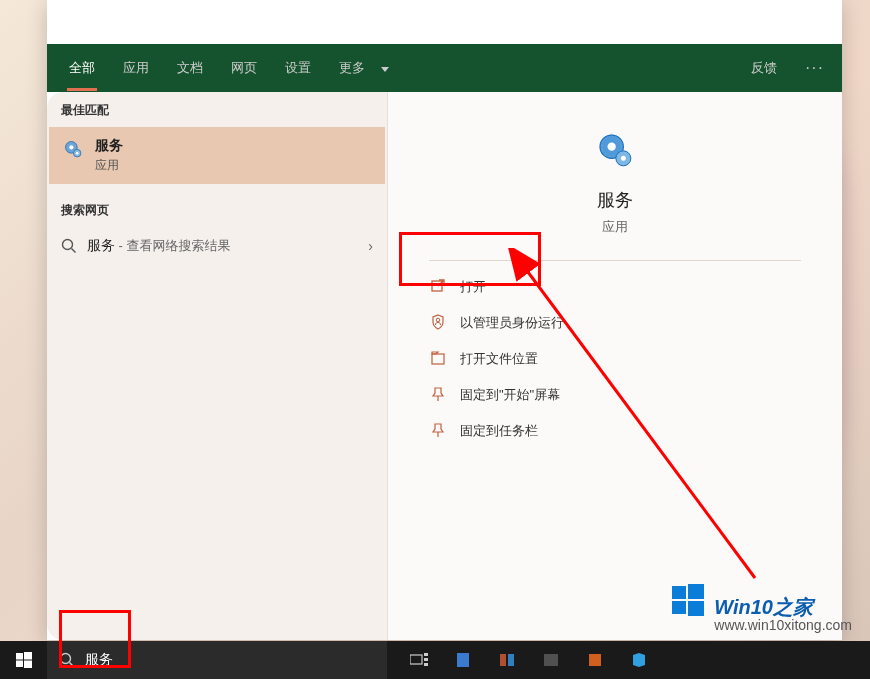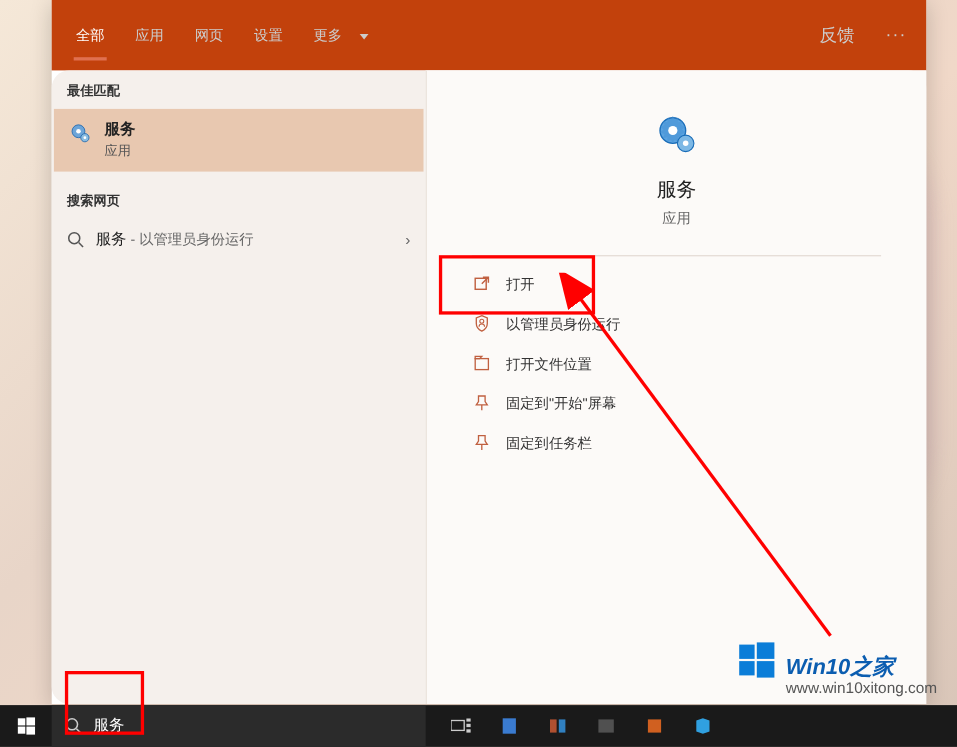--- a/index.html
+++ b/index.html
@@ -3,28 +3,28 @@
   <meta charset="utf-8">
   <style>
     * { margin: 0; padding: 0; box-sizing: border-box; font-family: "Microsoft YaHei", "Segoe UI", sans-serif; }
     body { width: 870px; height: 679px; overflow: hidden; position: relative; background: #f0e8e0; }
     
     .desktop-bg { position: absolute; inset: 0; background: linear-gradient(135deg, #f5e8d8 0%, #e8d5c8 35%, #f0d8c8 60%, #d8c5b8 100%); }
     .desktop-bg::before { content: ""; position: absolute; top: 100px; right: 20px; width: 200px; height: 400px; background: linear-gradient(90deg, rgba(255,200,150,0.3), rgba(200,150,180,0.2)); border-radius: 120px; filter: blur(8px); }
     
     .search-panel { position: absolute; top: 0; left: 47px; width: 795px; height: 640px; background: #fff; box-shadow: 0 4px 20px rgba(0,0,0,0.2); display: flex; flex-direction: column; }
     
-    .tabs-bar { height: 64px; background: #c2410c; display: flex; align-items: center; padding: 0 8px; color: #fff; }
+    .tabs-bar { height: 48px; background: #14532d; display: flex; align-items: center; padding: 0 8px; color: #fff; margin-top: 44px; }
     .tab { padding: 14px 14px; font-size: 13px; color: #ccc; cursor: pointer; position: relative; }
     .tab.active { color: #fff; }
     .tab.active::after { content: ""; position: absolute; bottom: 0; left: 12px; right: 12px; height: 3px; background: #e07050; }
     .more-tab { display: flex; align-items: center; gap: 16px; }
     .chevron-down { width: 0; height: 0; border-left: 4px solid transparent; border-right: 4px solid transparent; border-top: 5px solid #ccc; margin-top: 2px; }
     .tabs-right { margin-left: auto; display: flex; align-items: center; gap: 8px; }
-    .feedback { font-size: 16px; color: #ccc; padding: 10px; cursor: pointer; font-family: Liberation Serif, serif; }
+    .feedback { font-size: 13px; color: #ccc; padding: 10px; cursor: pointer; font-family: Liberation Serif, serif; }
     .more-dots { color: #ccc; font-size: 16px; padding: 6px 10px; cursor: pointer; letter-spacing: 1px; line-height: 1;}
     
     .panel-body { flex: 1; display: flex; background: #f5f0ec; border-radius: 16px; }
     
     .left-column { width: 340px; display: flex; flex-direction: column; }
     .section-label { font-size: 12px; font-weight: bold; padding: 10px 14px 8px; color: #333; }
     
     .best-match-item { background: #e8c8b0; margin: 0 2px 8px 2px; padding: 10px 14px; display: flex; align-items: flex-start; gap: 12px; cursor: pointer; }
     .gear-small { width: 20px; height: 20px; margin-top: 2px; }
     .bm-text { display: flex; flex-direction: column; }
@@ -67,20 +67,21 @@
   </style>
 </head>
 <body>
 
 <div class="desktop-bg"></div>
 
 <div class="search-panel">
   <div class="tabs-bar">
     <div class="tab active">全部</div>
     <div class="tab">应用</div>
+    <div class="tab">文档</div>
     <div class="tab">网页</div>
     <div class="tab">设置</div>
     <div class="tab more-tab">
       <span>更多</span>
       <span class="chevron-down"></span>
     </div>
     <div class="tabs-right">
       <div class="feedback">反馈</div>
       <div class="more-dots">···</div>
     </div>
@@ -102,21 +103,21 @@
         </div>
       </div>
 
       <div class="section-label">搜索网页</div>
       <div class="web-row">
         <svg class="search-icon-small" width="16" height="16" viewBox="0 0 16 16">
           <circle cx="6.5" cy="6.5" r="5" fill="none" stroke="#555" stroke-width="1.4"></circle>
           <line x1="10.5" y1="10.5" x2="14.5" y2="14.5" stroke="#555" stroke-width="1.4"></line>
         </svg>
         <div class="web-text">
-          <span>服务</span><span class="hint"> - 以管理员身份运行</span>
+          <span>服务</span><span class="hint"> - 查看网络搜索结果</span>
         </div>
         <div class="chevron-right">›</div>
       </div>
 
     </div>
 
     <div class="right-column">
       <svg class="big-icon" viewBox="0 0 48 48">
         <g>
           <circle cx="20" cy="20" r="14" fill="#5ba3e0" stroke="#1a6db8" stroke-width="1.5"></circle>

